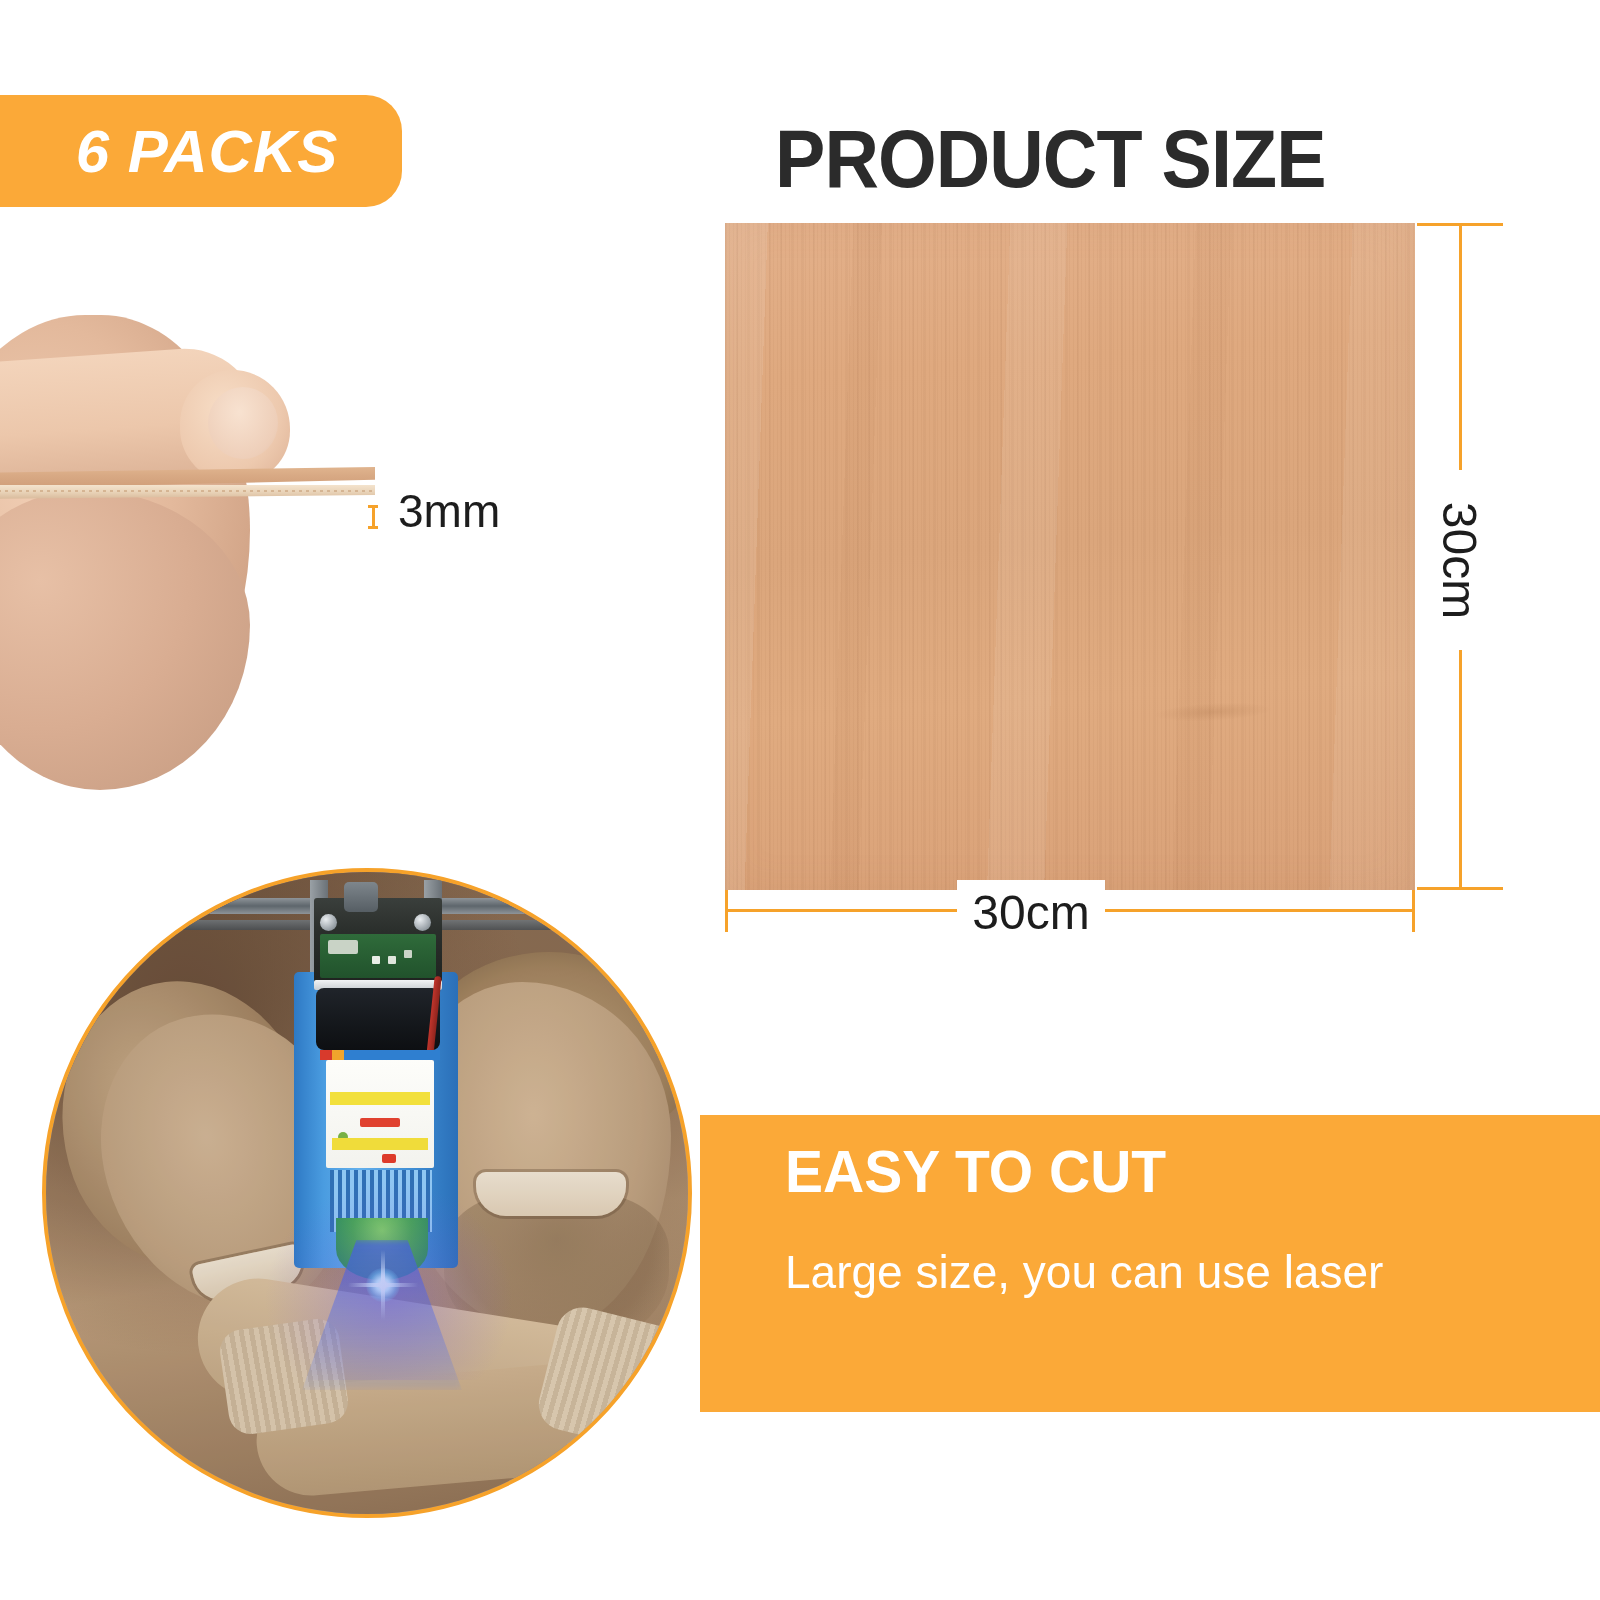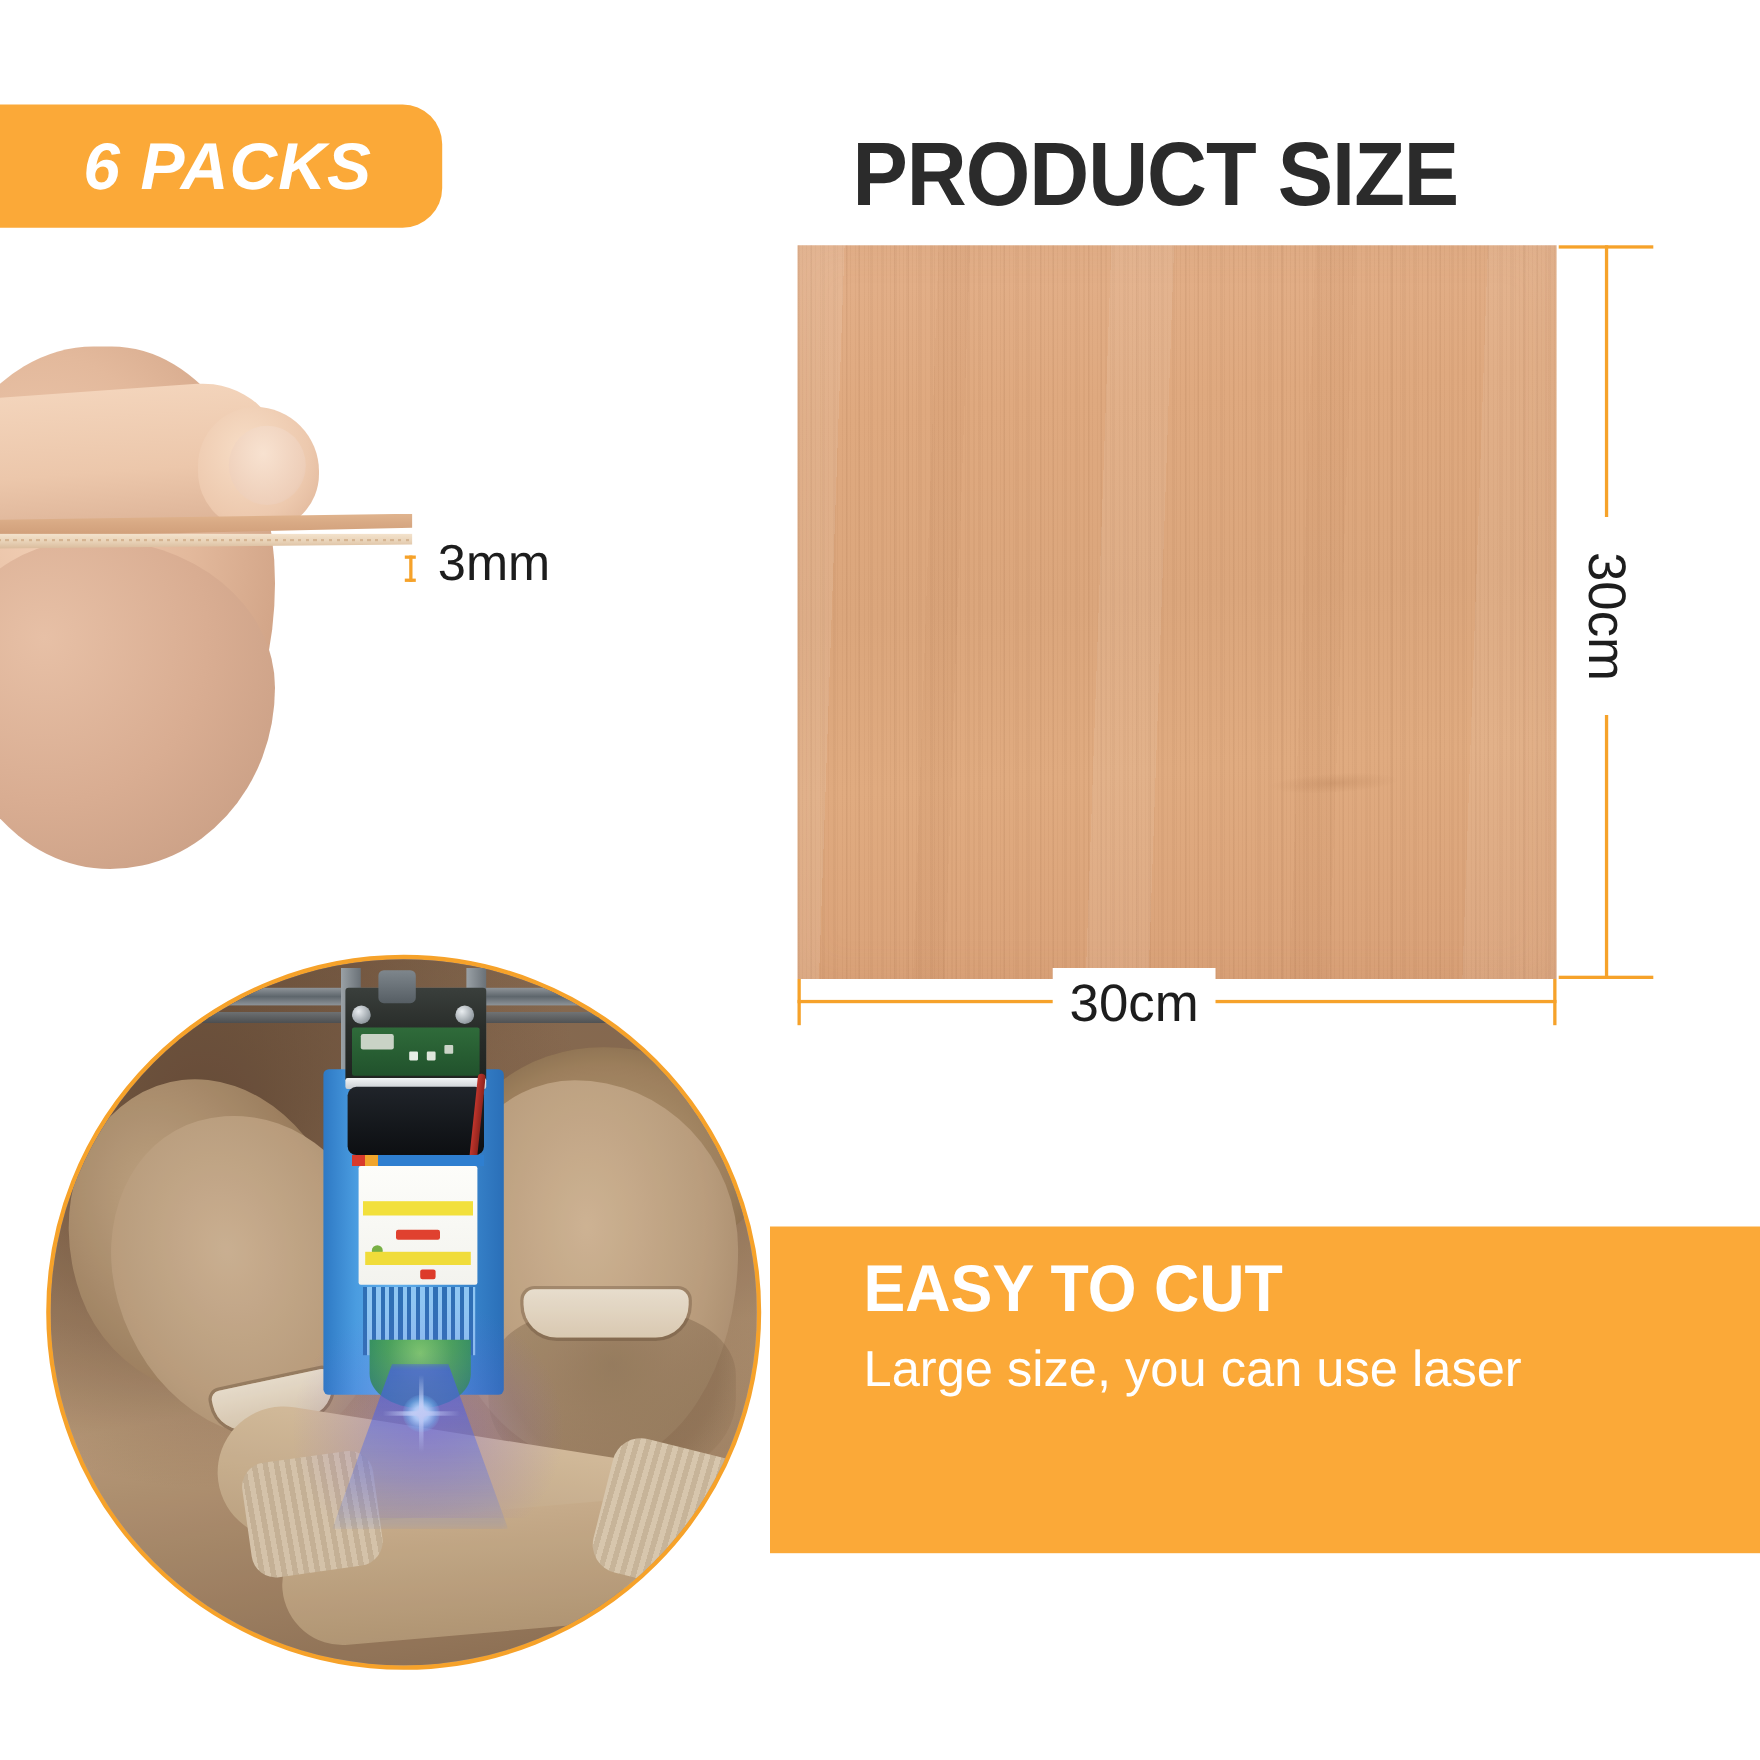--- a/index.html
+++ b/index.html
@@ -160,21 +160,21 @@
     letter-spacing:0px;
     transform:scaleX(0.95);transform-origin:left center;
     white-space:nowrap;
     font-family:"Liberation Sans", sans-serif;
   }
   .banner-body{
     position:absolute;left:785px;top:1215px;width:790px;
     font-size:46px;color:#ffffff;line-height:1.28;
     font-family:"Liberation Sans", sans-serif;
   }
-  .banner-body div{white-space:nowrap;}
+  .banner-body div{white-space:nowrap;margin-top:28px;}
 
   
   .circle-photo{
     position:absolute;left:42px;top:868px;width:650px;height:650px;
     border-radius:50%;
     border:4px solid #F6A22A;
     overflow:hidden;
     background:#b9a08b;
     box-sizing:border-box;
   }

